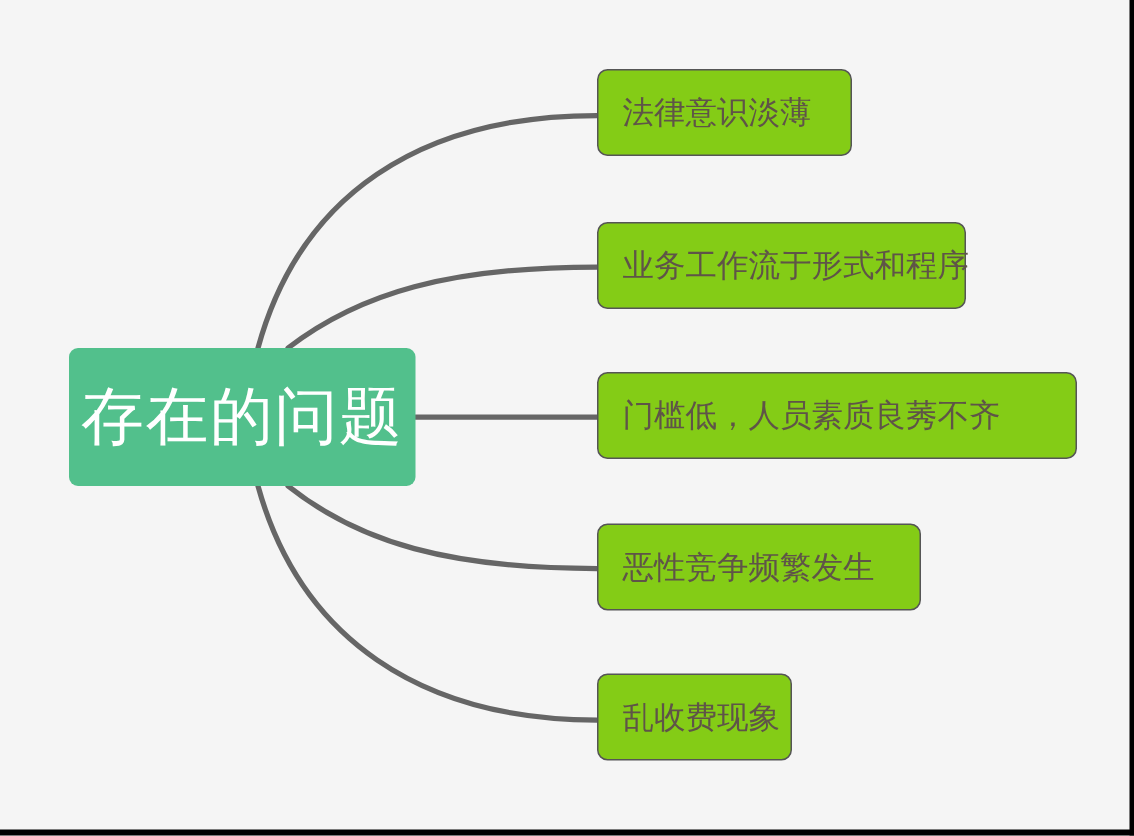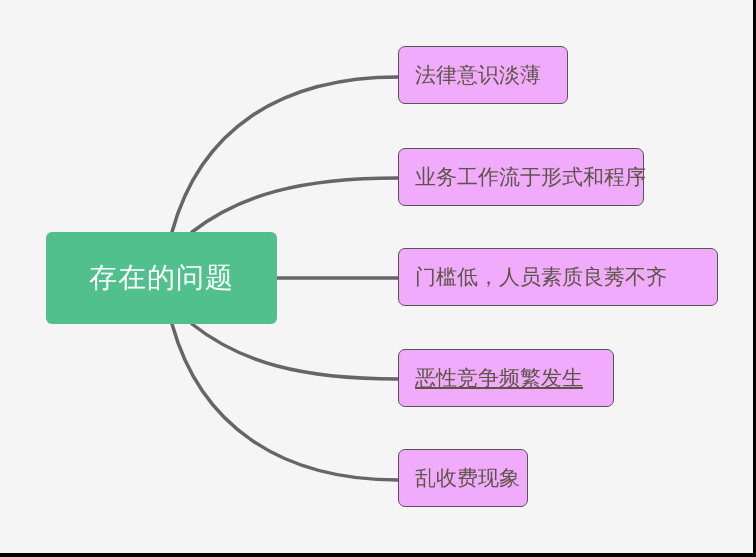--- a/index.html
+++ b/index.html
@@ -7,25 +7,25 @@
     width: 756px; height: 557px; position: relative; overflow: hidden;
     background: #f5f5f5;
     font-family: "DejaVu Sans", "Liberation Sans", sans-serif;
   }
   .edge-right { position: absolute; left: 753px; top: 0; width: 3px; height: 557px; background: #000; }
   .edge-bottom { position: absolute; left: 0; top: 553px; width: 756px; height: 4px; background: #000; }
   svg.links { position: absolute; left: 0; top: 0; }
   .center-node {
     position: absolute; left: 46px; top: 232px; width: 231px; height: 92px;
     border-radius: 6px; display: flex; align-items: center; justify-content: center;
-    color: #ffffff; font-size: 28px; letter-spacing: 1px;
+    color: #ffffff; font-size: 42px; letter-spacing: 1px;
   }
   .topic {
     position: absolute; left: 398px; height: 58px; box-sizing: border-box;
-    border: 1.5px solid #555; border-radius: 7px; background: #f0abfc;
+    border: 1.5px solid #555; border-radius: 7px; background: #84cc16;
     display: flex; align-items: center; padding-left: 16px;
     font-size: 21px; color: #5f5448; white-space: nowrap;
   }
 </style>
 </head>
 <body>
 
 <svg class="links" width="756" height="557" viewBox="0 0 756 557">
   <g fill="none" stroke="#666666" stroke-width="3.5" stroke-linecap="round">
     <path d="M172 232 C 200 130, 280 77, 398 77"></path>
@@ -42,21 +42,21 @@
 
 <div class="topic" style="top:46px; width:170px;">
   <span>法律意识淡薄</span>
 </div>
 <div class="topic" style="top:148px; width:246px;">
   <span>业务工作流于形式和程序</span>
 </div>
 <div class="topic" style="top:248px; width:320px;">
   <span>门槛低，人员素质良莠不齐</span>
 </div>
-<div class="topic" style="top:349px; width:216px;text-decoration:underline;">
+<div class="topic" style="top:349px; width:216px;">
   <span>恶性竞争频繁发生</span>
 </div>
 <div class="topic" style="top:449px; width:130px;">
   <span>乱收费现象</span>
 </div>
 
 <div class="edge-right"></div>
 <div class="edge-bottom"></div>
 
 </body></html>

